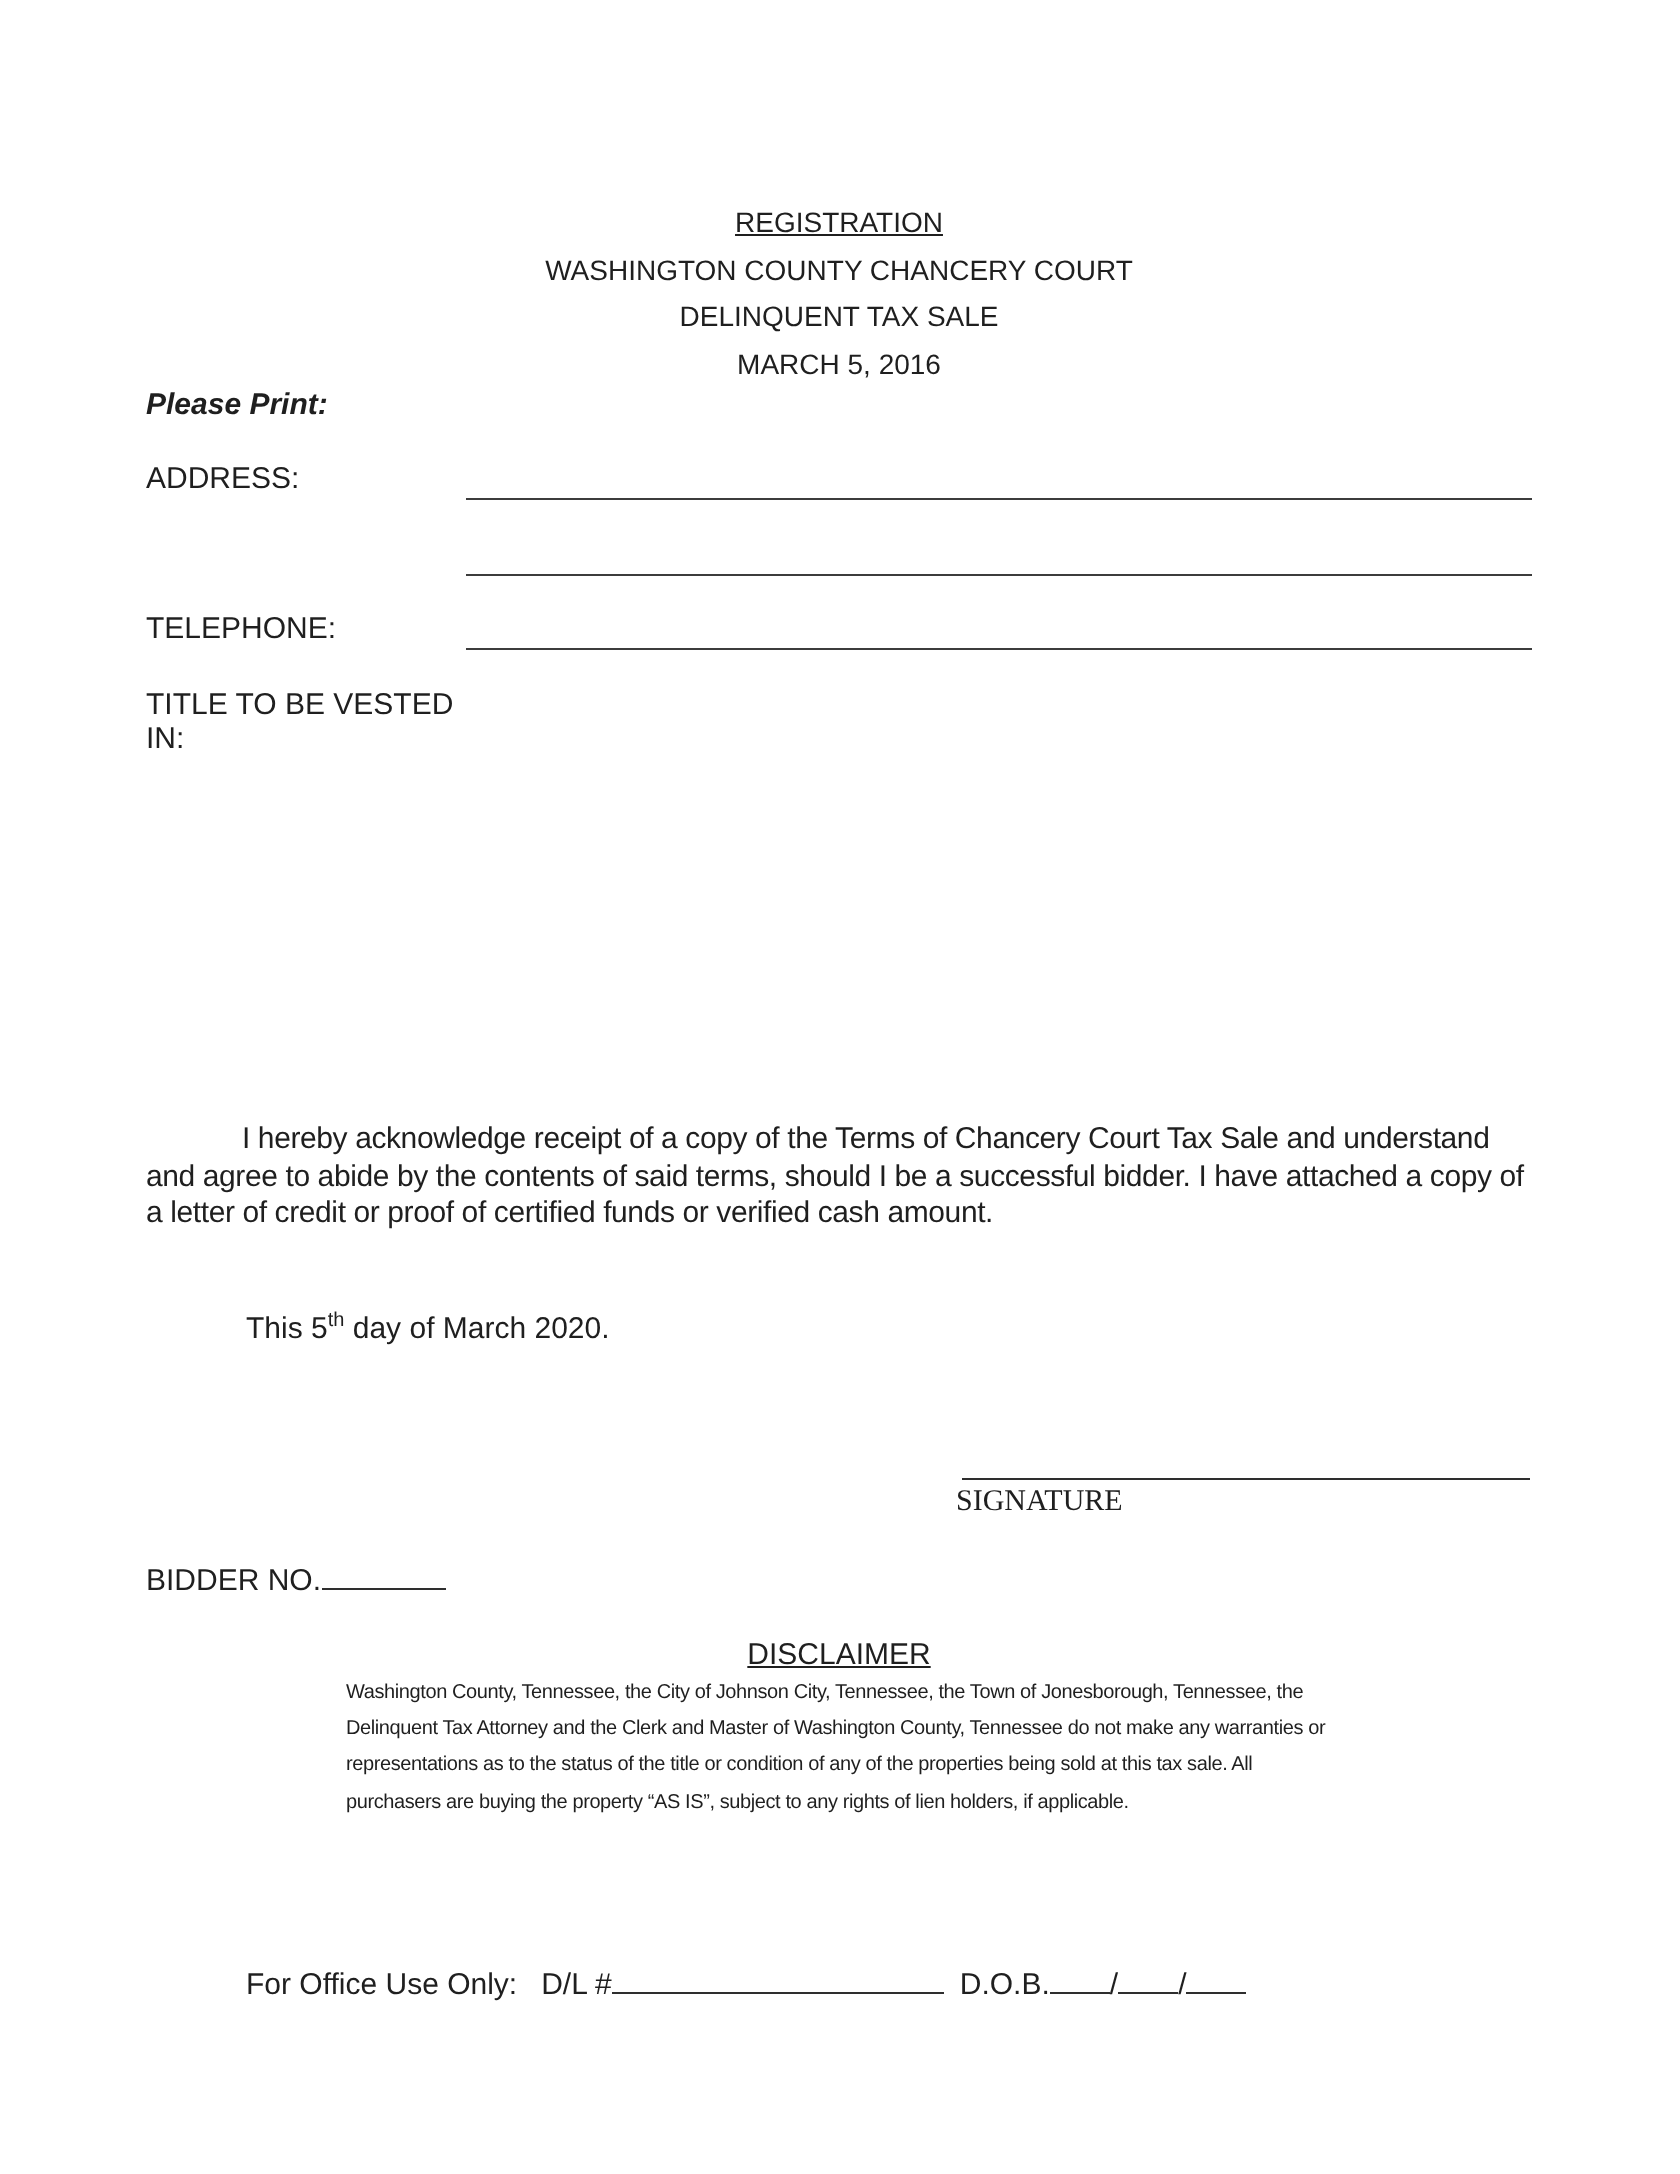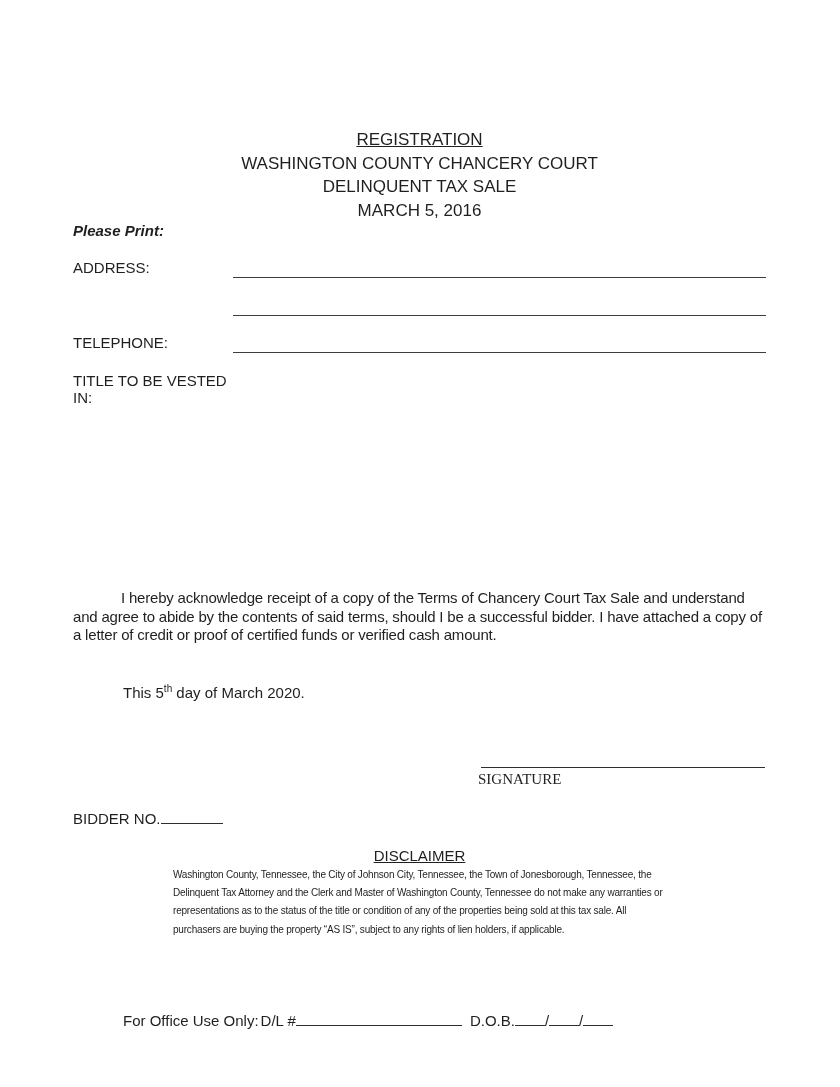--- a/index.html
+++ b/index.html
@@ -13,21 +13,21 @@
     height: 1087px;
     background: #ffffff;
     color: #1f1f1f;
     font-family: "Liberation Sans", sans-serif;
     font-size: 15px;
     box-sizing: border-box;
     padding: 100px 74px 0 73px;
     overflow: hidden;
   }
   
-  .header { text-align: center; font-size: 17px; line-height: 23.5px; margin-top: 28px; }
+  .header { text-align: center; font-size: 14px; line-height: 23.5px; }
   .hdr-line { white-space: nowrap; }
   .underlined { text-decoration: underline; }
   
   .please-print {
     font-style: italic;
     font-weight: bold;
     width: fit-content;
   }
   
   .field-row {
@@ -86,21 +86,21 @@
     letter-spacing: -0.2px;
   }
   
   .office-row {
     margin-top: 73px;
     margin-left: 50px;
     display: flex;
     align-items: baseline;
     white-space: pre;
   }
-  .office-label { margin-right: 2px; text-align: right; }
+  .office-label { margin-right: 12px; text-align: right; }
   .blank {
     display: inline-block;
     border-bottom: 1.4px solid #2e2e2e;
   }
   .dl-blank { width: 166px; margin-right: 8px; }
   .dob-blank { width: 30px; }
 </style>
 </head>
 <body>
 

